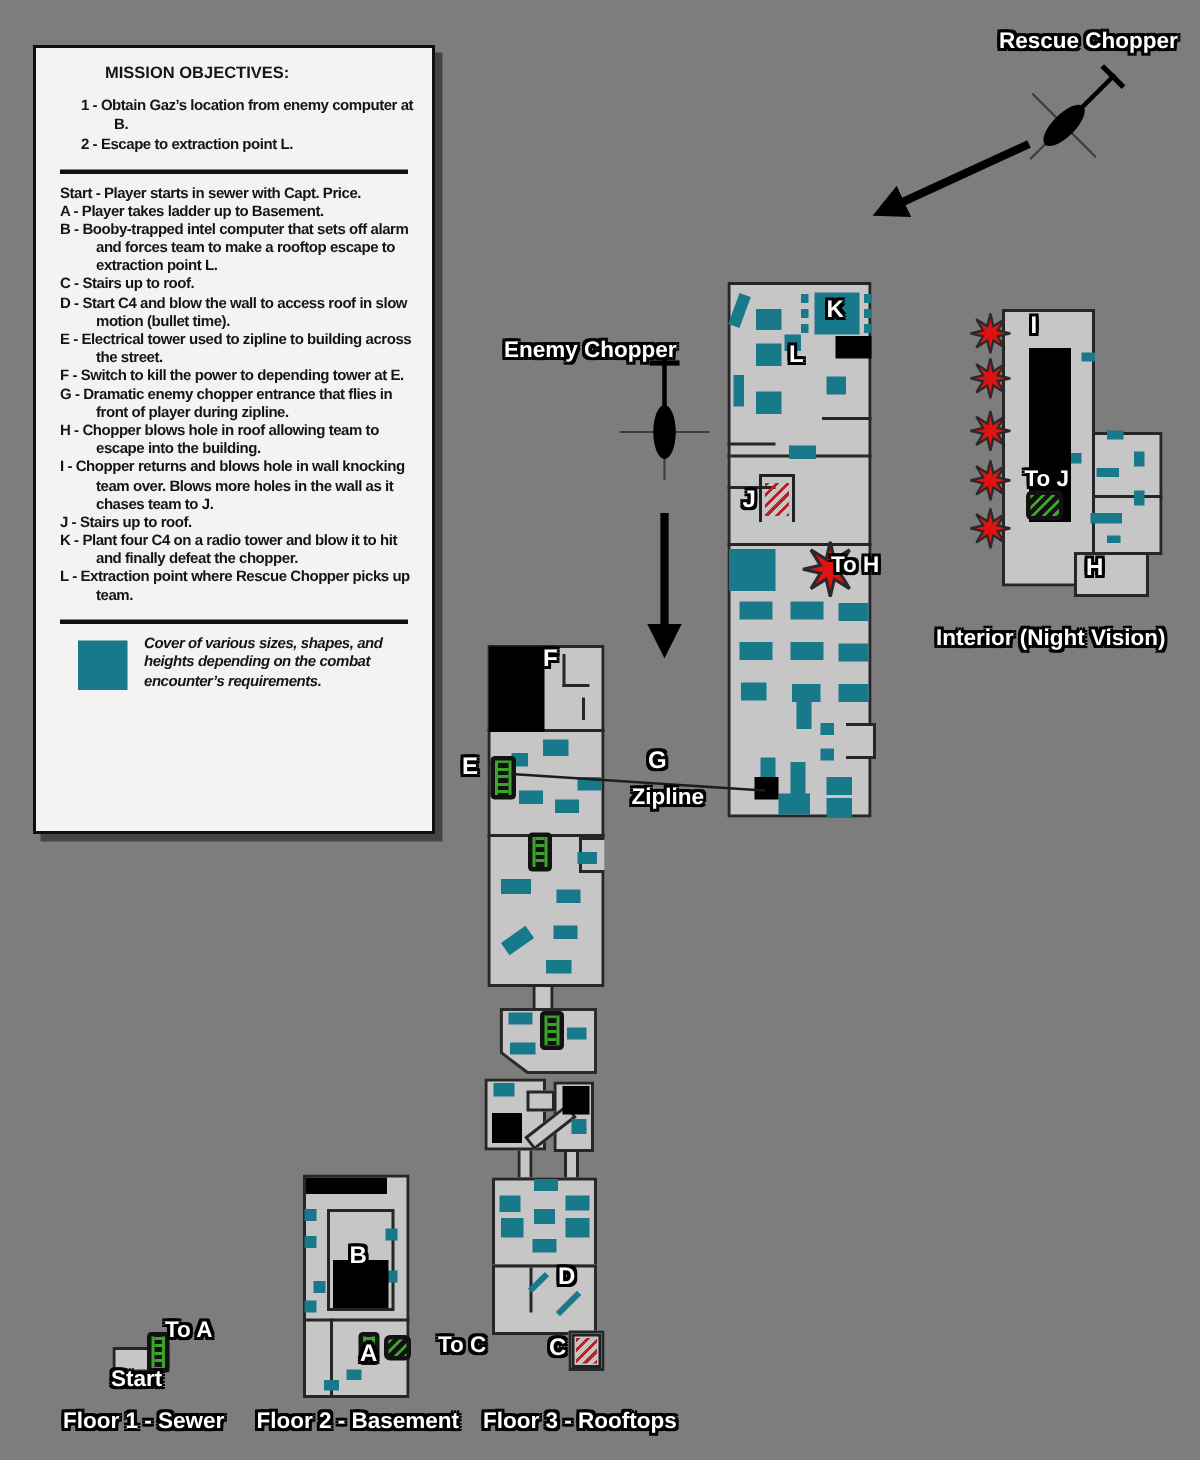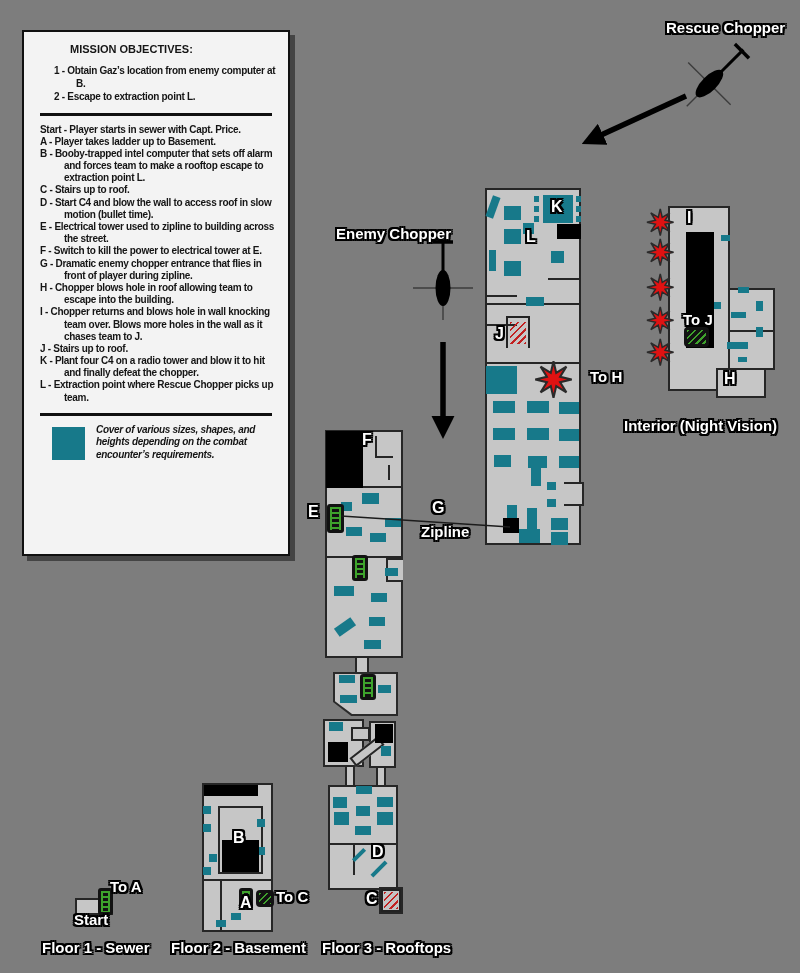--- a/index.html
+++ b/index.html
@@ -55,21 +55,21 @@
       <div class="obj-h">MISSION OBJECTIVES:</div>
       <p class="obj"><span>1 -</span> <span>Obtain Gaz’s location from enemy computer at B.</span></p>
       <p class="obj"><span>2 -</span> <span>Escape to extraction point L.</span></p>
       <div class="div-line"></div>
       <p class="leg"><span>Start -</span> <span>Player starts in sewer with Capt. Price.</span></p>
       <p class="leg"><span>A -</span> <span>Player takes ladder up to Basement.</span></p>
       <p class="leg"><span>B -</span> <span>Booby-trapped intel computer that sets off alarm and forces team to make a rooftop escape to extraction point L.</span></p>
       <p class="leg"><span>C -</span> <span>Stairs up to roof.</span></p>
       <p class="leg"><span>D -</span> <span>Start C4 and blow the wall to access roof in slow motion (bullet time).</span></p>
       <p class="leg"><span>E -</span> <span>Electrical tower used to zipline to building across the street.</span></p>
-      <p class="leg"><span>F -</span> <span>Switch to kill the power to electrical tower at E.</span></p>
+      <p class="leg"><span>F -</span> <span>Switch to kill the power to depending tower at E.</span></p>
       <p class="leg"><span>G -</span> <span>Dramatic enemy chopper entrance that flies in front of player during zipline.</span></p>
       <p class="leg"><span>H -</span> <span>Chopper blows hole in roof allowing team to escape into the building.</span></p>
       <p class="leg"><span>I -</span> <span>Chopper returns and blows hole in wall knocking team over.  Blows more holes in the wall as it chases team to J.</span></p>
       <p class="leg"><span>J -</span> <span>Stairs up to roof.</span></p>
       <p class="leg"><span>K -</span> <span>Plant four C4 on a radio tower and blow it to hit and finally defeat the chopper.</span></p>
       <p class="leg"><span>L -</span> <span>Extraction point where Rescue Chopper picks up team.</span></p>
       <div class="div-line"></div>
       <div class="cover-row">
         <div class="cover-sw"></div>
         <div class="cover-note">Cover of various sizes, shapes, and heights depending on the combat encounter’s requirements.</div>
@@ -245,32 +245,32 @@
     <use href="#star" transform="translate(646,273) scale(0.95)"></use>
     <use href="#star" transform="translate(646,306) scale(0.95)"></use>
     <use href="#star" transform="translate(646,338) scale(0.95)"></use>
   </svg>
 
   <div class="lbl l15" style="left:666px;top:20px">Rescue Chopper</div>
   <div class="lbl l15" style="left:336px;top:226px">Enemy Chopper</div>
   <div class="lbl l16" style="left:551px;top:199px">K</div>
   <div class="lbl l16" style="left:526px;top:229px">L</div>
   <div class="lbl l16" style="left:495px;top:326px">J</div>
-  <div class="lbl l15" style="left:590px;top:369px">To H</div>
+  <div class="lbl l15" style="left:554px;top:369px">To H</div>
   <div class="lbl l16" style="left:687px;top:210px">I</div>
   <div class="lbl l15" style="left:683px;top:312px">To J</div>
   <div class="lbl l16" style="left:724px;top:371px">H</div>
   <div class="lbl l16" style="left:362px;top:432px">F</div>
   <div class="lbl l16" style="left:308px;top:504px">E</div>
   <div class="lbl l16" style="left:432px;top:500px">G</div>
   <div class="lbl l15" style="left:421px;top:524px">Zipline</div>
   <div class="lbl l16" style="left:372px;top:844px">D</div>
   <div class="lbl l16" style="left:366px;top:891px">C</div>
   <div class="lbl l16" style="left:233px;top:830px">B</div>
   <div class="lbl l16" style="left:240px;top:895px">A</div>
-  <div class="lbl l15" style="left:276px;top:889px">To C</div>
+  <div class="lbl l15" style="left:292px;top:889px">To C</div>
   <div class="lbl l15" style="left:110px;top:879px">To A</div>
   <div class="lbl l15" style="left:74px;top:912px">Start</div>
   <div class="lbl l15" style="left:42px;top:940px">Floor 1 - Sewer</div>
   <div class="lbl l15" style="left:171px;top:940px">Floor 2 - Basement</div>
   <div class="lbl l15" style="left:322px;top:940px">Floor 3 - Rooftops</div>
   <div class="lbl l15" style="left:624px;top:418px">Interior (Night Vision)</div>
 </div>
 
 </body></html>

